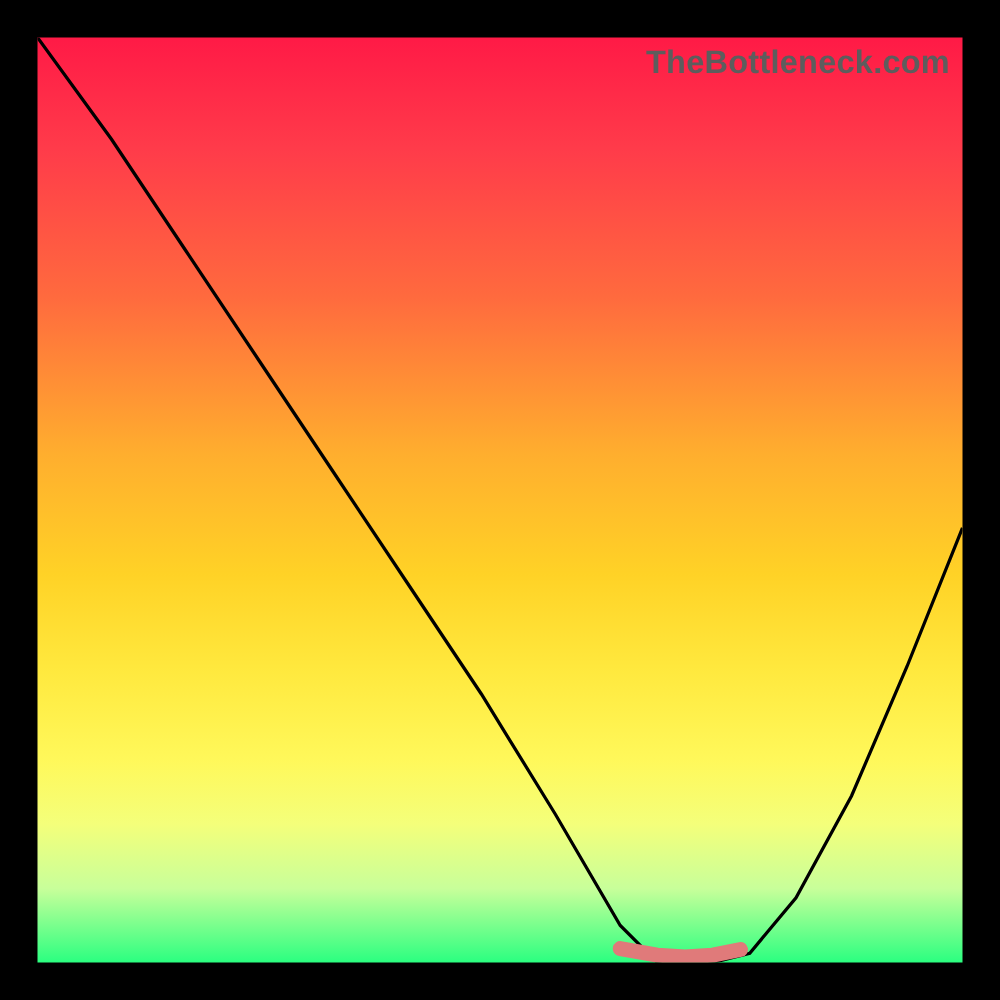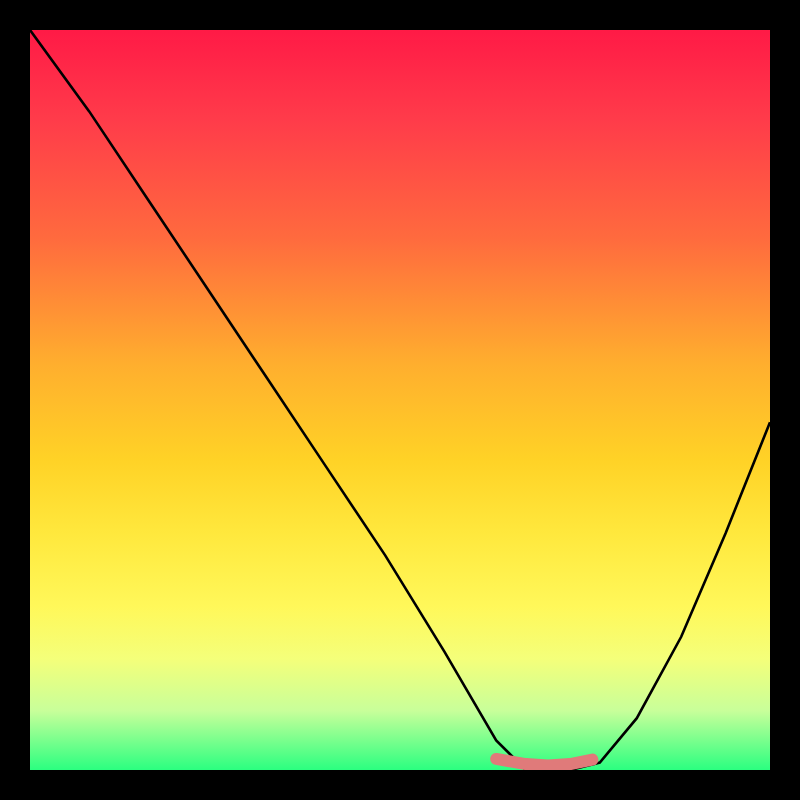--- a/index.html
+++ b/index.html
@@ -35,18 +35,19 @@
   color: #5d5d5d;
   letter-spacing: 0.2px;
 }
 svg.curve { position: absolute; left: 0; top: 0; }
 </style>
 </head>
 <body>
 
 <div class="wrap">
   <div class="plot">
+    <div class="watermark">TheBottleneck.com</div>
     <svg class="curve" width="740" height="740" viewBox="0 0 740 740">
       <path fill="none" stroke="#000000" stroke-width="2.6" d="M0.0 0.0 L59.2 81.4 L118.4 170.2 L177.6 259.0 L236.8 347.8 L296.0 436.6 L355.2 525.4 L414.4 621.6 L466.2 710.4 L495.8 740.0 L540.2 740.0 L569.8 732.6 L606.8 688.2 L651.2 606.8 L695.6 503.2 L740.0 392.2"></path>
       <path fill="none" stroke="#e07a7a" stroke-width="12" stroke-linecap="round" stroke-linejoin="round" d="M466.2 728.9 L495.8 734.1 L518.0 735.6 L540.2 734.1 L562.4 729.6"></path>
     </svg>
   </div>
 </div>
 
 </body></html>

